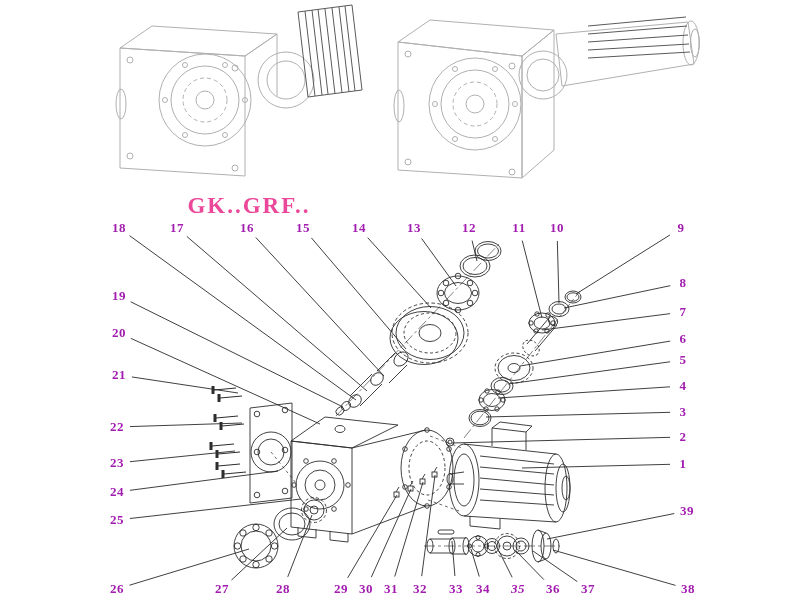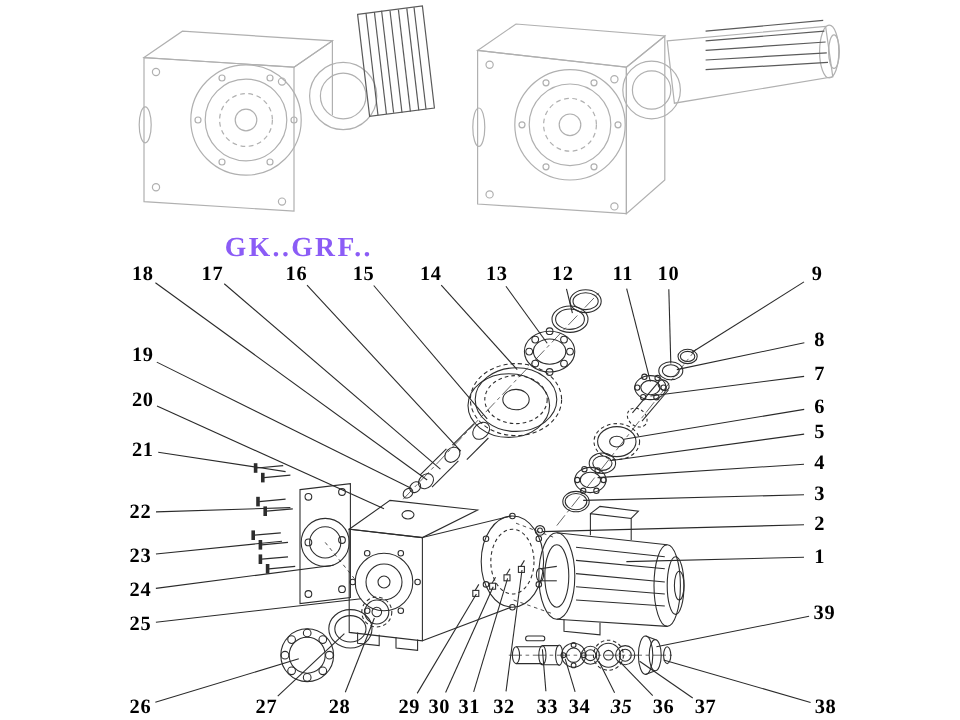--- a/index.html
+++ b/index.html
@@ -8,34 +8,34 @@
     width: 800px;
     height: 600px;
     background: #ffffff;
     overflow: hidden;
     font-family: "Liberation Serif", "DejaVu Serif", serif;
   }
   svg.layer { position: absolute; left: 0; top: 0; }
   .callout {
     position: absolute;
     transform: translate(-50%, -50%);
-    font-size: 17px;
+    font-size: 13px;
     font-weight: 600;
-    color: #000000;
+    color: #a21caf;
     letter-spacing: 0.5px;
     white-space: nowrap;
     user-select: none;
   }
   .model-label {
     position: absolute;
     transform: translate(-50%, -50%);
     font-size: 23px;
     font-weight: 700;
     letter-spacing: 2px;
-    color: #8b5cf6;
+    color: #ec4899;
     white-space: nowrap;
   }
   #leader-lines line { stroke: #2a2a2a; stroke-width: 0.9; }
 </style>
 </head>
 <body>
 
 <div class="stage">
 
   <svg class="layer" width="800" height="600" viewBox="0 0 800 600">

